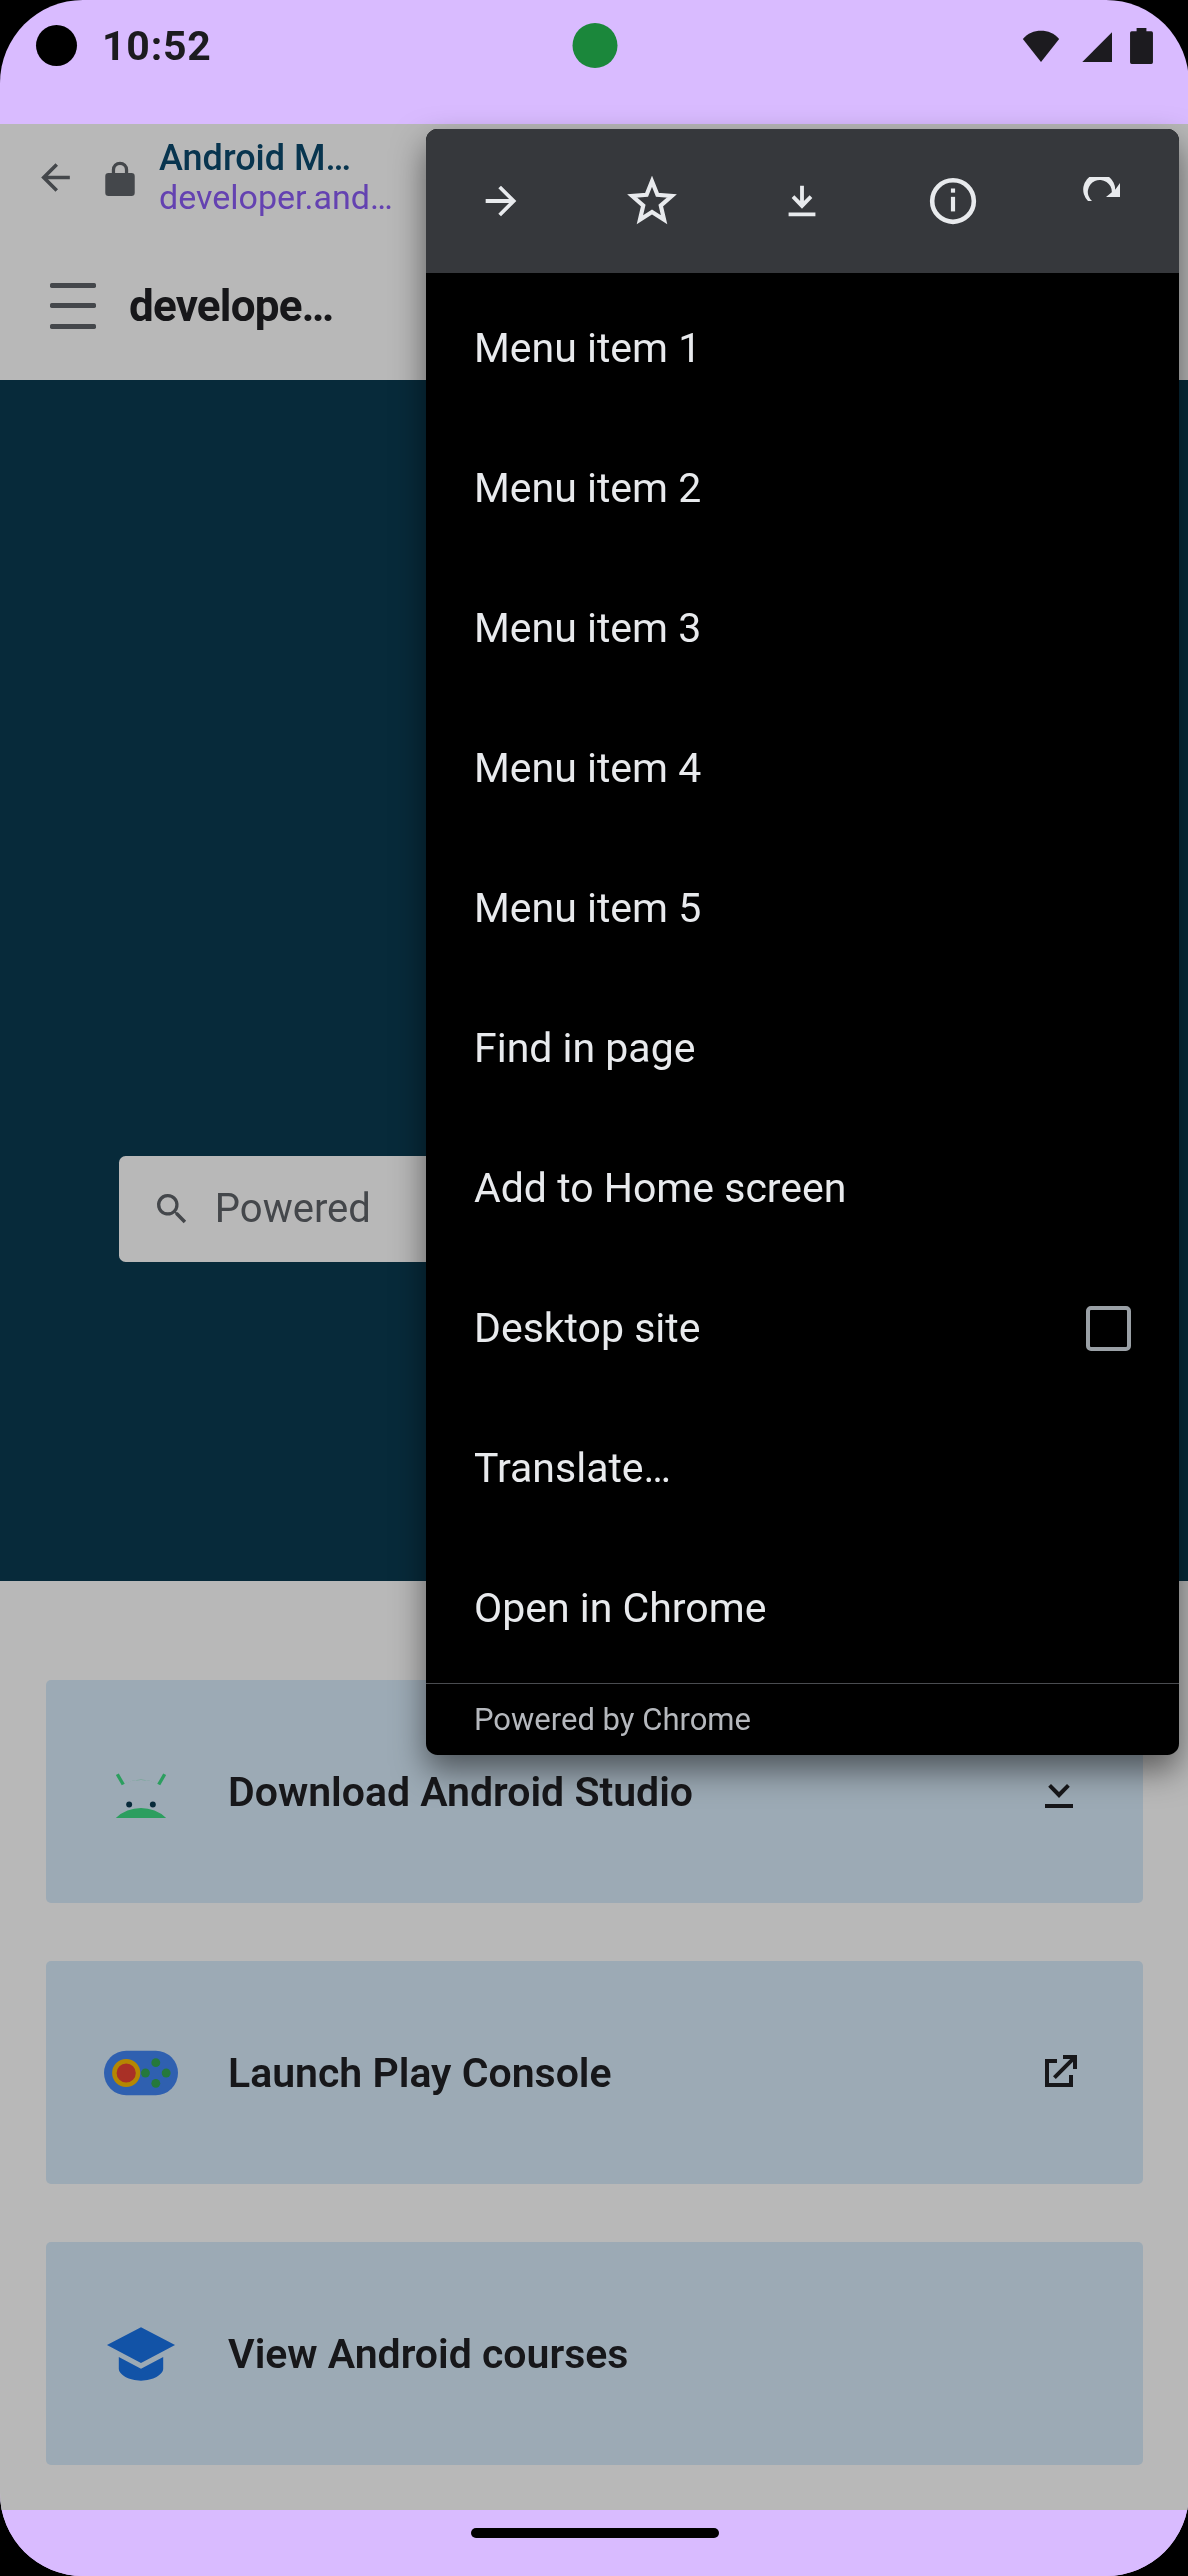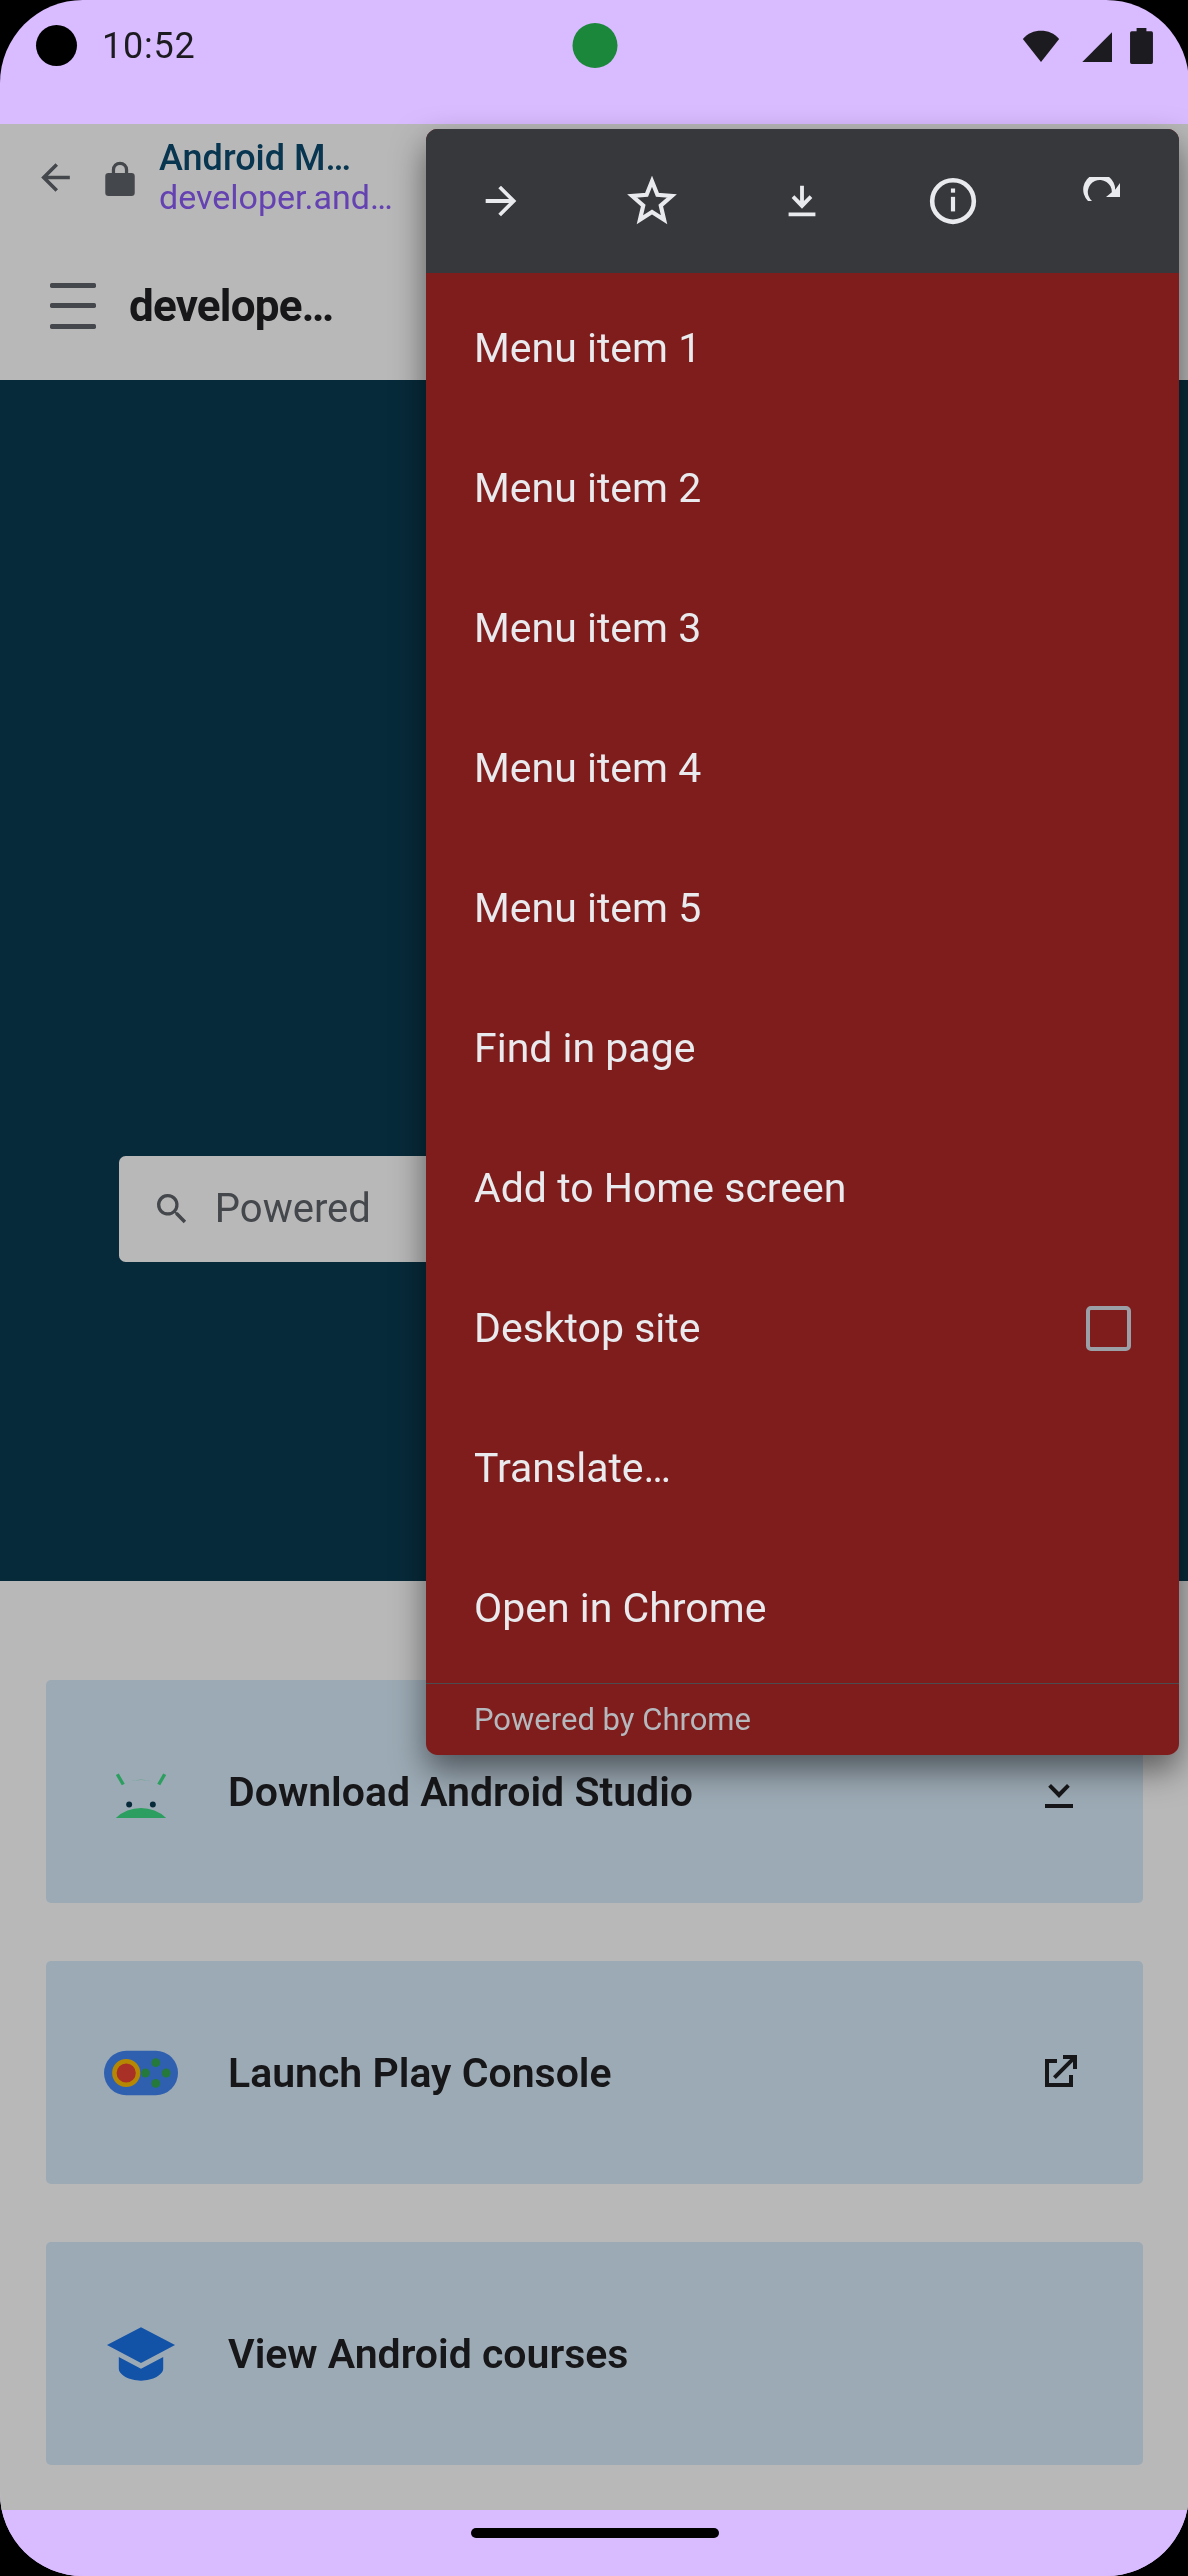--- a/index.html
+++ b/index.html
@@ -17,21 +17,21 @@
   
   .status-bar {
     position: absolute; top: 0; left: 0; right: 0; height: 91px;
     display: flex; align-items: center; justify-content: space-between;
     padding: 0 36px;
   }
   .status-left { display: flex; align-items: center; gap: 25px; }
   .status-right { display: flex; align-items: center; gap: 18px; }
   .round-dot-black { width: 41px; height: 41px; border-radius: 50%; background: #000; }
   .round-dot-green { width: 45px; height: 45px; border-radius: 50%; background: #1b873b; }
-  .clock { font-size: 36px; font-weight: 400; color: #1c1b1f; letter-spacing: 0.8px; }
+  .clock { font-size: 41px; font-weight: 700; color: #1c1b1f; letter-spacing: 0.8px; }
   .status-icon svg { display: block; }
 
   
   .ct-toolbar {
     position: absolute; top: 124px; left: 0; right: 0; height: 107px;
     background: #ffffff;
     display: flex; align-items: center; gap: 23px;
     padding: 0 30px;
   }
   .ct-back { width: 50px; height: 50px; display:flex; align-items:center; justify-content:center; }
@@ -103,21 +103,21 @@
     padding-top: 18px;
   }
   .nav-pill { width: 248px; height: 10px; background: #000; border-radius: 5px; }
 
   
   .menu {
     position: absolute;
     top: 129px;
     right: 10px;
     width: 753px;
-    background: #7f1d1d;
+    background: #000000;
     border-radius: 11.6px;
     box-shadow: 0 15px 33px rgba(0,0,0,0.5);
     overflow: hidden;
     color: #e8eaed;
   }
   .menu-iconrow {
     height: 144px;
     background: #36383c;
     display:flex; align-items:center; justify-content:space-around;
   }

